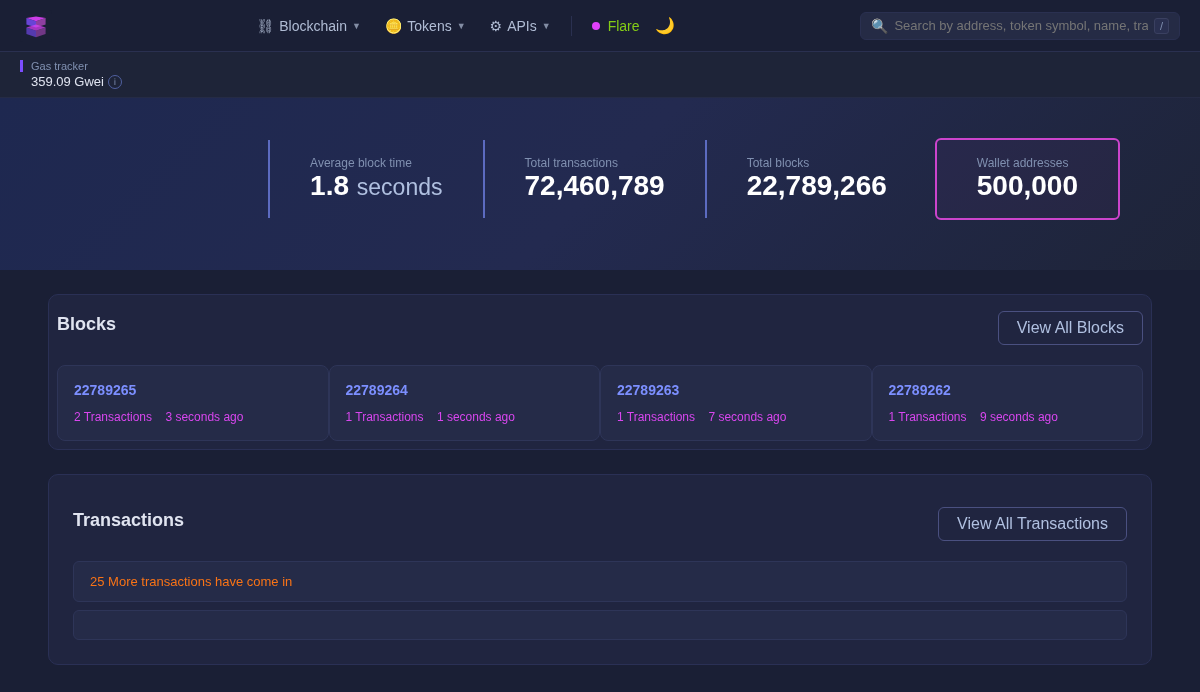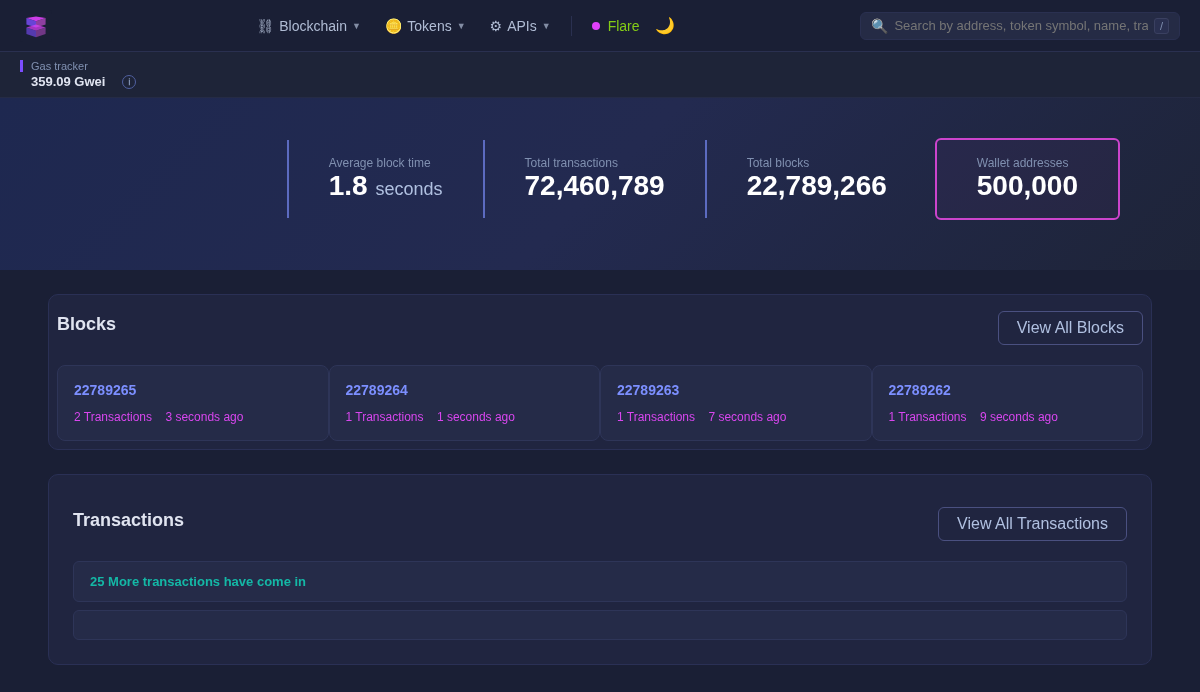--- a/index.html
+++ b/index.html
@@ -101,26 +101,26 @@
     }
     .gas-label {
       font-size: 11px;
       color: #8090b0;
       margin-bottom: 2px;
       border-left: 3px solid #7c4dff;
       padding-left: 8px;
     }
     .gas-value {
       font-size: 13px;
-      font-weight: 700;
+      font-weight: 400;
       color: #e0e4f0;
       padding-left: 11px;
       display: flex;
       align-items: center;
-      gap: 17px;
+      gap: 4px;
     }
     .gas-info {
       width: 14px;
       height: 14px;
       border-radius: 50%;
       border: 1px solid #5060a0;
       display: inline-flex;
       align-items: center;
       justify-content: center;
       font-size: 9px;
@@ -149,21 +149,21 @@
       font-size: 12px;
       color: #8090b0;
       margin-bottom: 0;
     }
     .stat-value {
       font-size: 28px;
       font-weight: 600;
       color: #ffffff;
     }
     .stat-value .unit {
-      font-size: 18px;
+      font-size: 23px;
       font-weight: 400;
       color: #b0c0e0;
     }
     .stat-item.highlighted {
       border: 2px solid #cc44cc;
       border-radius: 6px;
       background: rgba(180, 50, 200, 0.05);
       margin-left: 8px;
     }
 
@@ -238,22 +238,22 @@
     .notification-bar {
       background: #252b48;
       border-radius: 6px;
       padding: 12px 16px;
       font-size: 13px;
       color: #b0c0e0;
       margin-top: 8px;
       border: 1px solid #2e3558;
     }
     .notification-bar span {
-      color: #14b8a6;
-      font-weight: 700;
+      color: #f97316;
+      font-weight: 400;
     }
 
     
     .tx-row-preview {
       background: #252b48;
       border-radius: 6px;
       padding: 14px 16px;
       font-size: 13px;
       color: #8090b0;
       margin-top: 8px;

